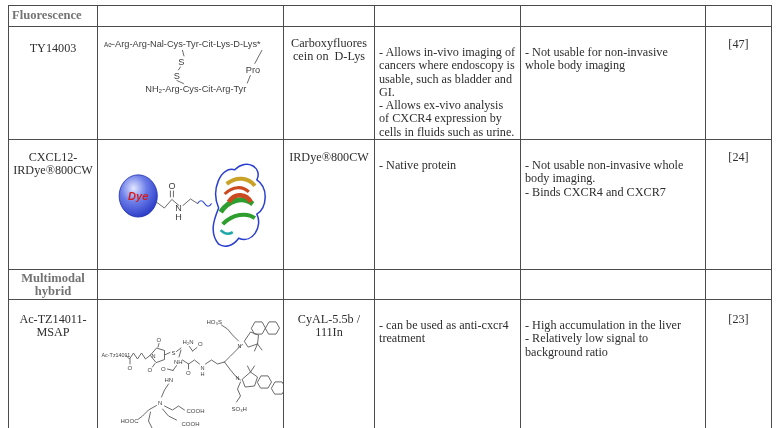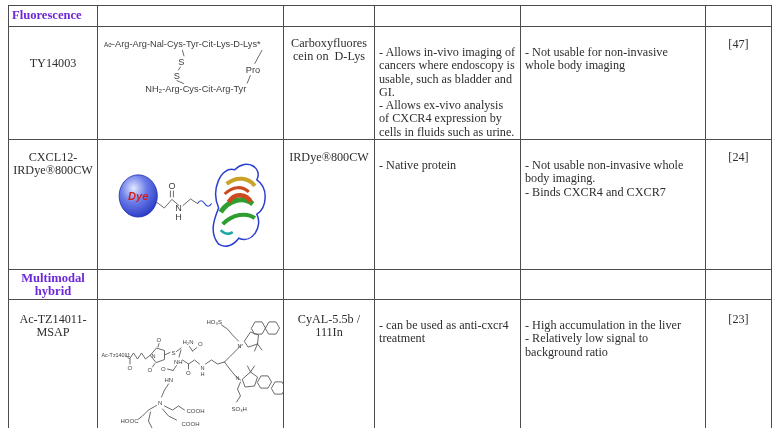--- a/index.html
+++ b/index.html
@@ -5,31 +5,31 @@
   * { margin:0; padding:0; box-sizing:border-box; }
   html,body { width:776px; height:428px; background:#ffffff; }
   body { font-family:"Liberation Serif", serif; }
   .page { position:relative; width:776px; height:428px; background:#fff; overflow:hidden; }
 
   table.tbl { position:absolute; left:8px; top:5px; width:763px;
               border-collapse:collapse; table-layout:fixed; }
   .tbl td { border:1.5px solid #4c4c4c; vertical-align:top; overflow:hidden;
             font-size:12.2px; line-height:13.3px; color:#2e2e2e; }
 
-  .sec-label { color:#6d28d9; font-weight:bold; font-size:12.6px; line-height:12.5px; }
+  .sec-label { color:#737373; font-weight:bold; font-size:12.6px; line-height:12.5px; }
   td.sec-first { padding:3px 0 0 3px; }
   td.sec-multi { text-align:center; padding-top:2px; }
 
   td.c-name  { text-align:center; }
   td.c-label { text-align:center; }
   td.c-ref   { text-align:center; }
   td.c-adv, td.c-dis { padding:19px 4px 0 4px; }
   td.c-dis { padding-right:9px; }
 
-  .pt15 { padding-top:30px; } .pt13 { padding-top:13px; }
+  .pt15 { padding-top:15px; } .pt13 { padding-top:13px; }
   .pt11 { padding-top:11px; } .pt10 { padding-top:10px; }
 
   .pre { white-space:pre; }
 
   td.c-struct { position:relative; padding:0; }
   td.c-struct svg { position:absolute; left:0; top:0; width:100%; height:100%; }
 
   .chem-text { font-family:"Liberation Sans", sans-serif; fill:#3d3d3d; }
   .bond { stroke:#5a5a5a; stroke-width:0.9; fill:none; stroke-linecap:round; }
 </style>

